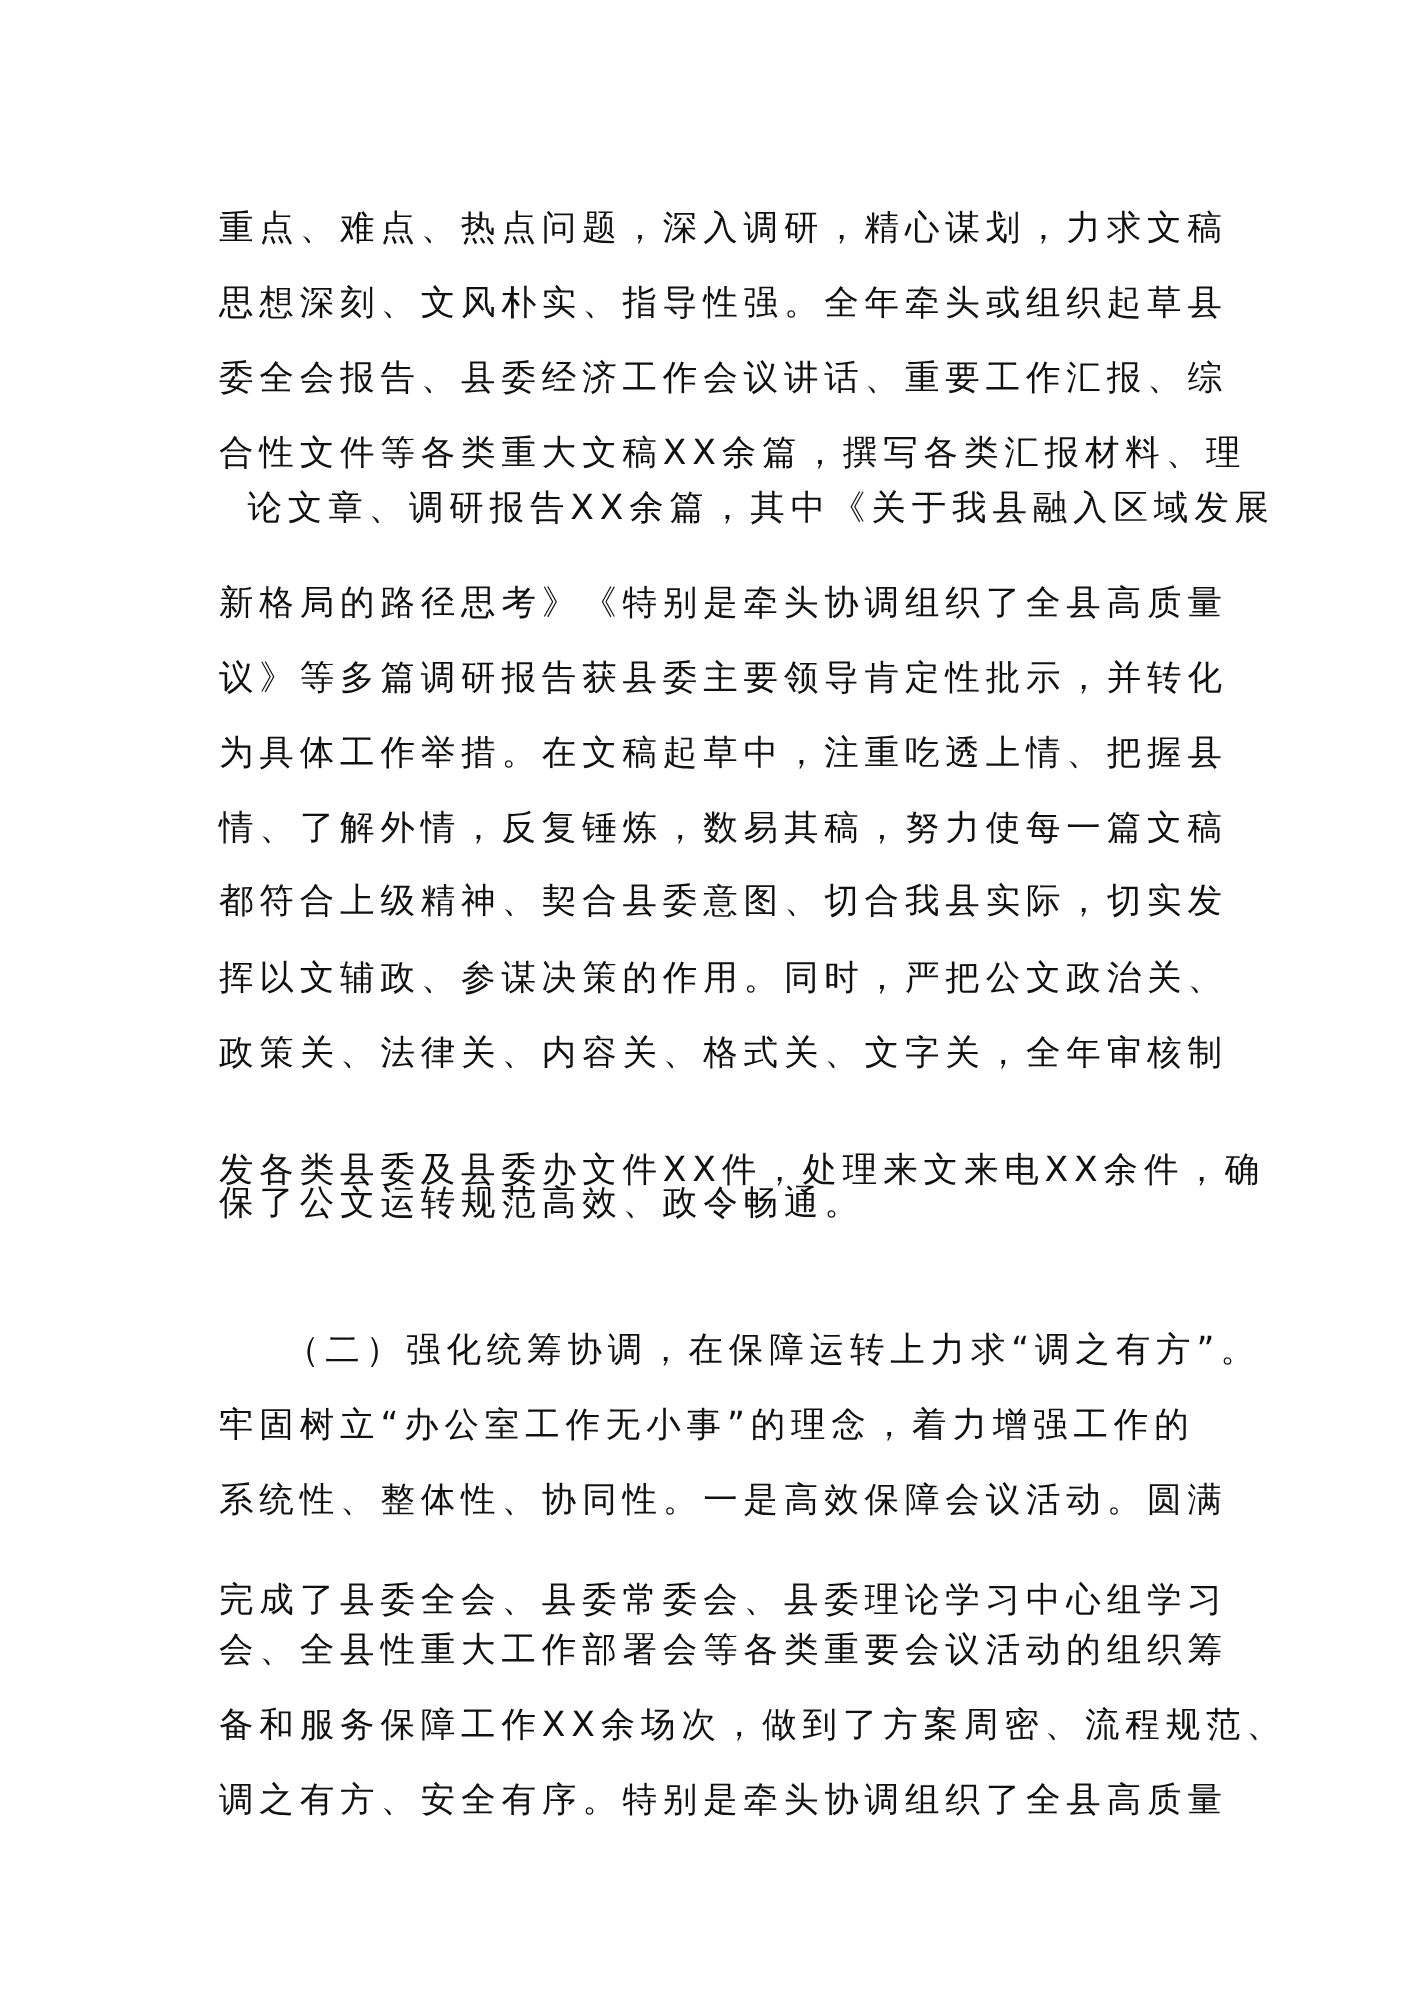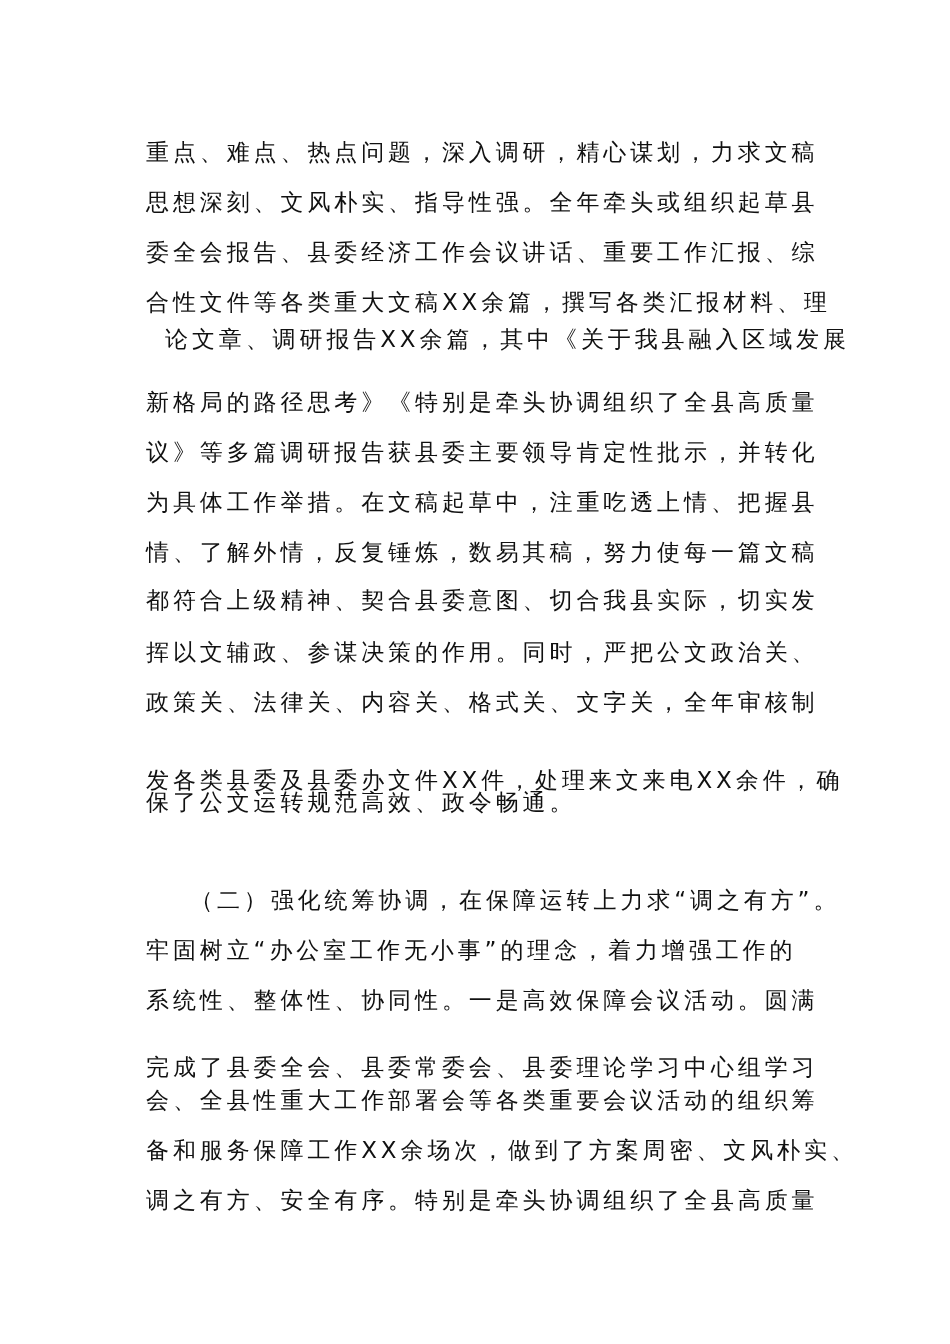--- a/index.html
+++ b/index.html
@@ -58,16 +58,16 @@
     <div class="line" style="top:765px;">发各类县委及县委办文件XX件，处理来文来电XX余件，确</div>
     <div class="line" style="top:787px;">保了公文运转规范高效、政令畅通。</div>
   </div>
 
   <div class="text-block" style="top:0;">
     <div class="line" style="top:885px;margin-left:44px;">（二）强化统筹协调，在保障运转上力求“调之有方”。</div>
     <div class="line" style="top:935px;">牢固树立“办公室工作无小事”的理念，着力增强工作的</div>
     <div class="line" style="top:985px;">系统性、整体性、协同性。一是高效保障会议活动。圆满</div>
     <div class="line" style="top:1035px;margin-top:17px;">完成了县委全会、县委常委会、县委理论学习中心组学习</div>
     <div class="line" style="top:1085px;">会、全县性重大工作部署会等各类重要会议活动的组织筹</div>
-    <div class="line" style="top:1135px;">备和服务保障工作XX余场次，做到了方案周密、文风朴实、</div>
+    <div class="line" style="top:1135px;">备和服务保障工作XX余场次，做到了方案周密、流程规范、</div>
     <div class="line" style="top:1185px;">调之有方、安全有序。特别是牵头协调组织了全县高质量</div>
   </div>
 </div>
 
 </body></html>

